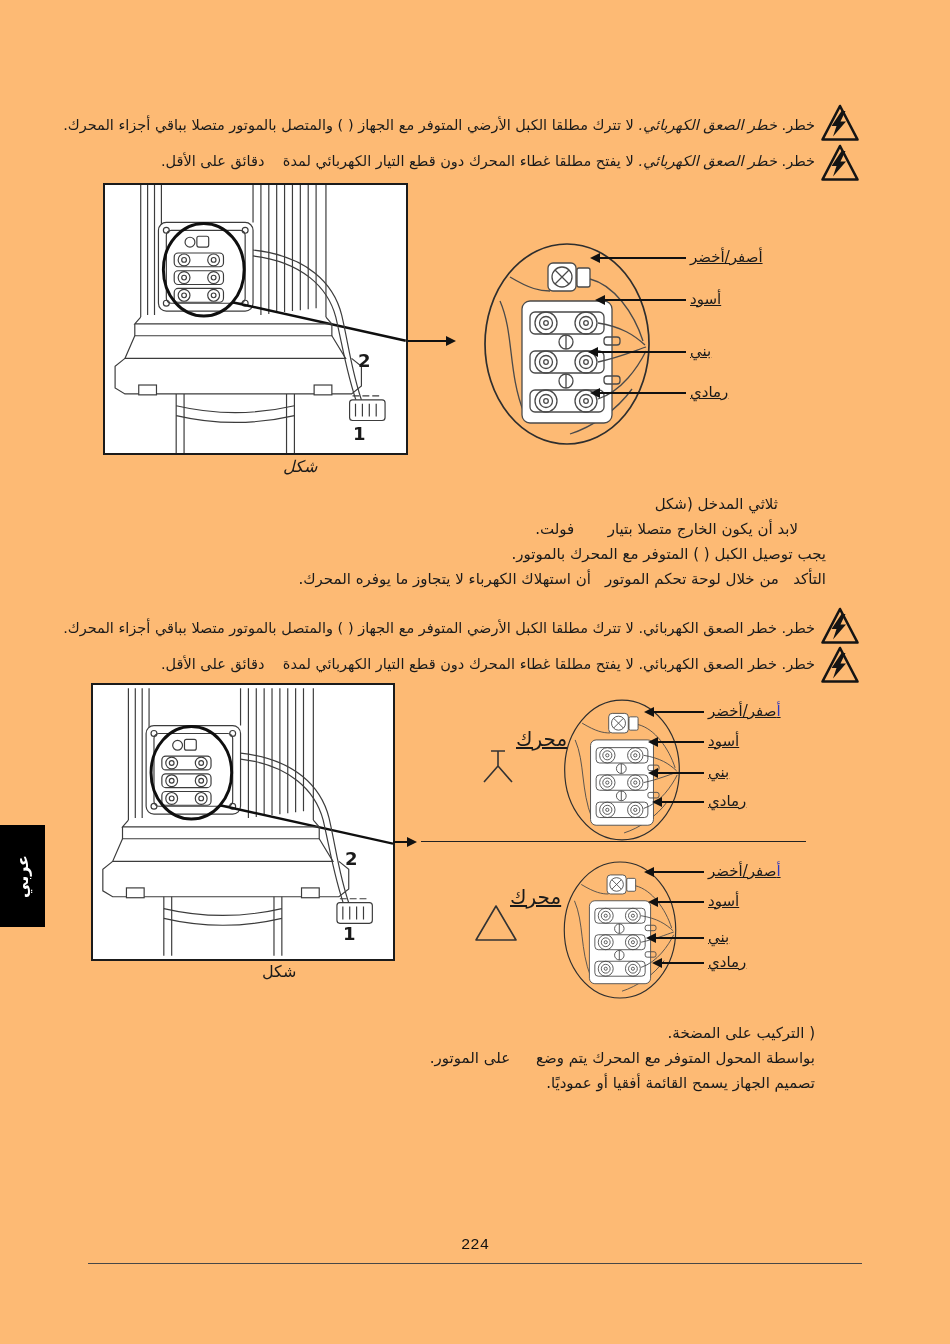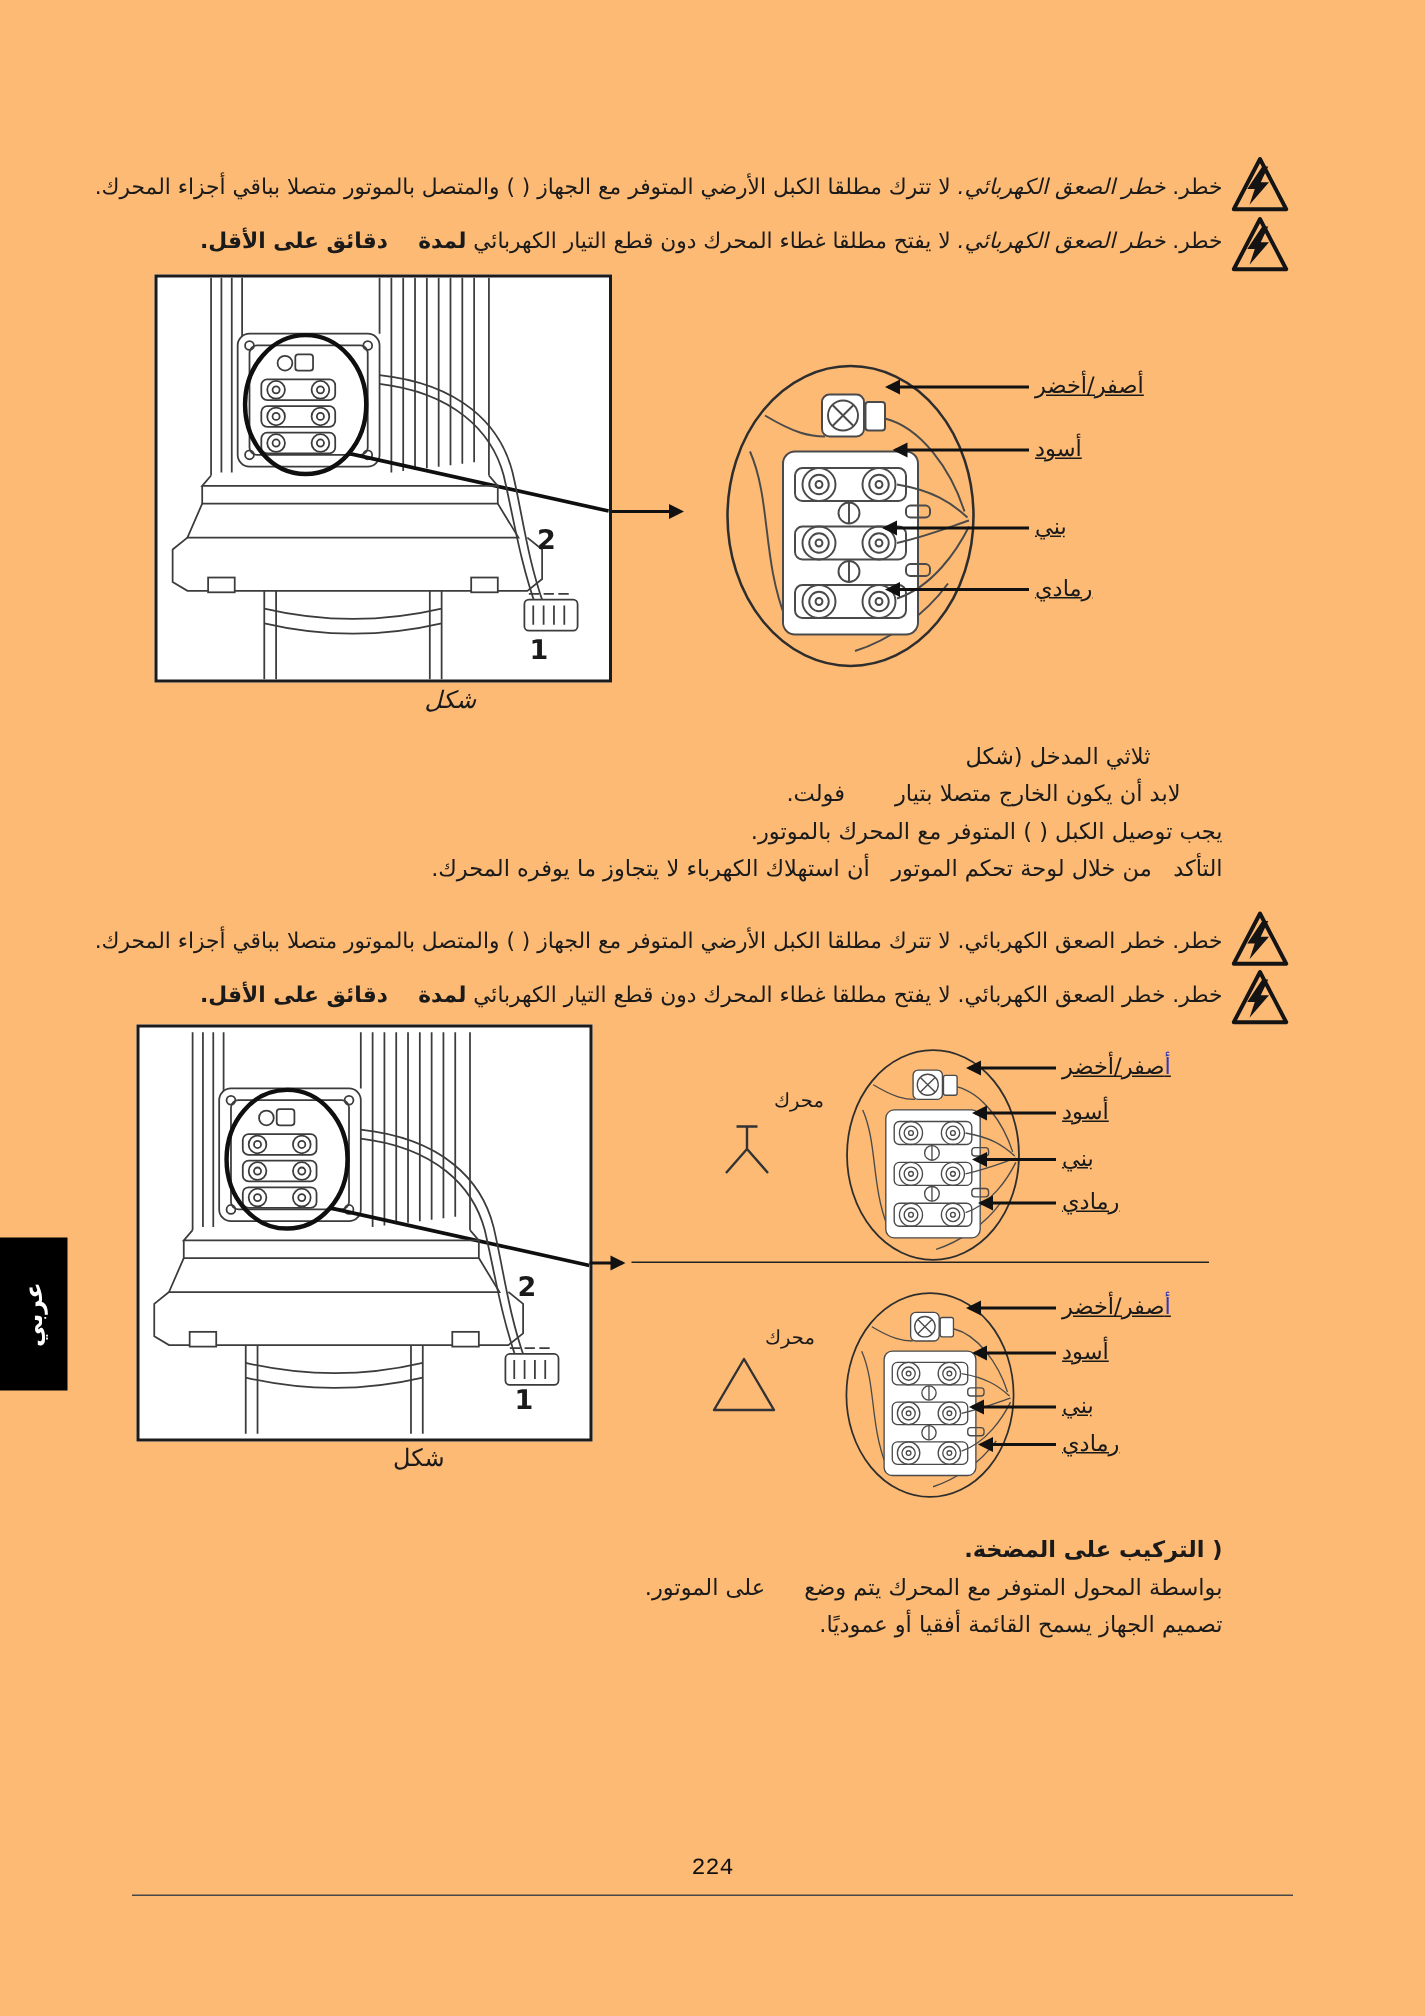--- a/index.html
+++ b/index.html
@@ -3,30 +3,30 @@
 <meta charset="utf-8">
 <style>
   html,body{margin:0;padding:0;background:#e8e8e8;}
   .page{position:relative;width:950px;height:1344px;background:#fdba74;margin:0 auto;
         font-family:"DejaVu Sans",sans-serif;color:#1a1a1a;overflow:hidden;}
   .abs{position:absolute;}
   .rtl{direction:rtl;text-align:right;}
   .nowrap{white-space:nowrap;}
   .ws{white-space:pre-wrap;}
   .it{font-style:italic;}
-  .b{font-weight:bold;}
+  .b{font-weight:normal;}
   .blue{color:#2b35c0;}
   .warn-text{font-size:14.5px;line-height:22px;}
   .body-block{font-size:15px;line-height:25px;}
   .body-block .line{white-space:pre-wrap;}
   .fig-frame{border:2px solid #1b1b1b;box-sizing:border-box;background:#fff;}
   .caption{font-size:16px;font-weight:normal;}
   .callout{font-size:18px;font-weight:bold;font-family:"DejaVu Sans",sans-serif;}
   .wire-label{font-size:15px;white-space:nowrap;text-decoration:underline;}
-  .motor-label{font-size:13px;white-space:nowrap;}
+  .motor-label{font-size:20px;white-space:nowrap;text-decoration:underline;}
   .arrow{position:absolute;height:0;border-top:2px solid #111;}
   .arrow.left::before{content:"";position:absolute;left:-2px;top:-6px;width:0;height:0;
       border-top:5px solid transparent;border-bottom:5px solid transparent;border-right:10px solid #111;}
   .arrow.right::after{content:"";position:absolute;right:-2px;top:-6px;width:0;height:0;
       border-top:5px solid transparent;border-bottom:5px solid transparent;border-left:10px solid #111;}
   .divider{position:absolute;height:0;border-top:1.6px solid #222;}
   .side-tab{position:absolute;left:0;top:825px;width:45px;height:102px;background:#000;
       display:flex;align-items:center;justify-content:center;}
   .side-tab span{transform:rotate(-90deg);color:#fff;font-weight:bold;font-size:16px;letter-spacing:2px;white-space:nowrap;}
   .footer-rule{position:absolute;left:88px;right:88px;top:1263px;border-top:1.8px solid #474747;}
@@ -167,21 +167,21 @@
     </svg>
   <div class="arrow left" style="left:592px;top:257px;width:94px"></div>
   <div class="abs rtl wire-label" style="left:690px;top:248px">أصفر/أخضر</div>
   <div class="arrow left" style="left:597px;top:299px;width:89px"></div>
   <div class="abs rtl wire-label" style="left:690px;top:290px">أسود</div>
   <div class="arrow left" style="left:590px;top:351px;width:96px"></div>
   <div class="abs rtl wire-label" style="left:690px;top:342px">بني</div>
   <div class="arrow left" style="left:592px;top:392px;width:94px"></div>
   <div class="abs rtl wire-label" style="left:690px;top:383px">رمادي</div>
 
-  <div class="abs rtl body-block" style="left:90px;right:135px;top:492px">
+  <div class="abs rtl body-block" style="left:90px;right:124px;top:492px">
     <div class="line" style="padding-right:48px">ثلاثي المدخل (شكل</div>
     <div class="line" style="padding-right:28px">لابد أن يكون الخارج متصلا بتيار       فولت.</div>
     <div class="line">يجب توصيل الكبل ( ) المتوفر مع المحرك بالموتور.</div>
     <div class="line">التأكد   من خلال لوحة تحكم الموتور   أن استهلاك الكهرباء لا يتجاوز ما يوفره المحرك.</div>
   </div>
 
   <div class="abs rtl warn-text nowrap" style="right:135px;top:617px">
     <span>خطر.</span>
     <span>خطر الصعق الكهربائي.</span>
     <span class="ws">لا تترك مطلقا الكبل الأرضي المتوفر مع الجهاز ( ) والمتصل بالموتور متصلا بباقي أجزاء المحرك.</span>

